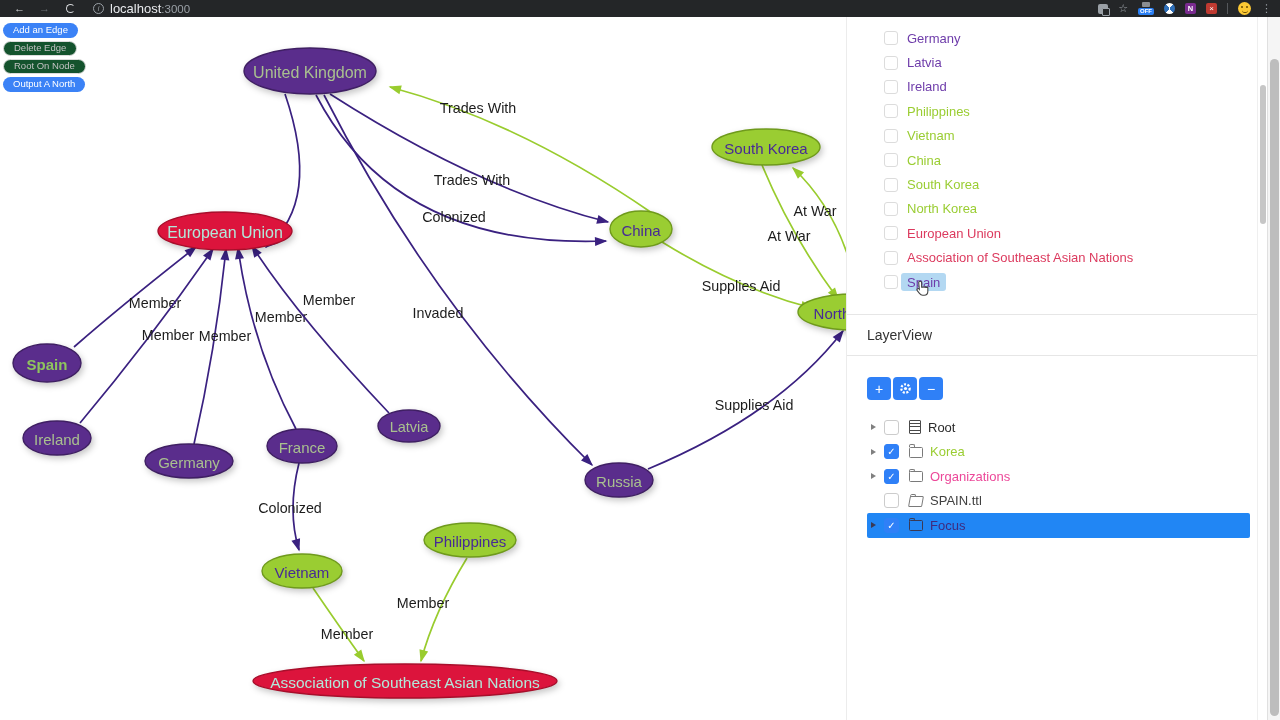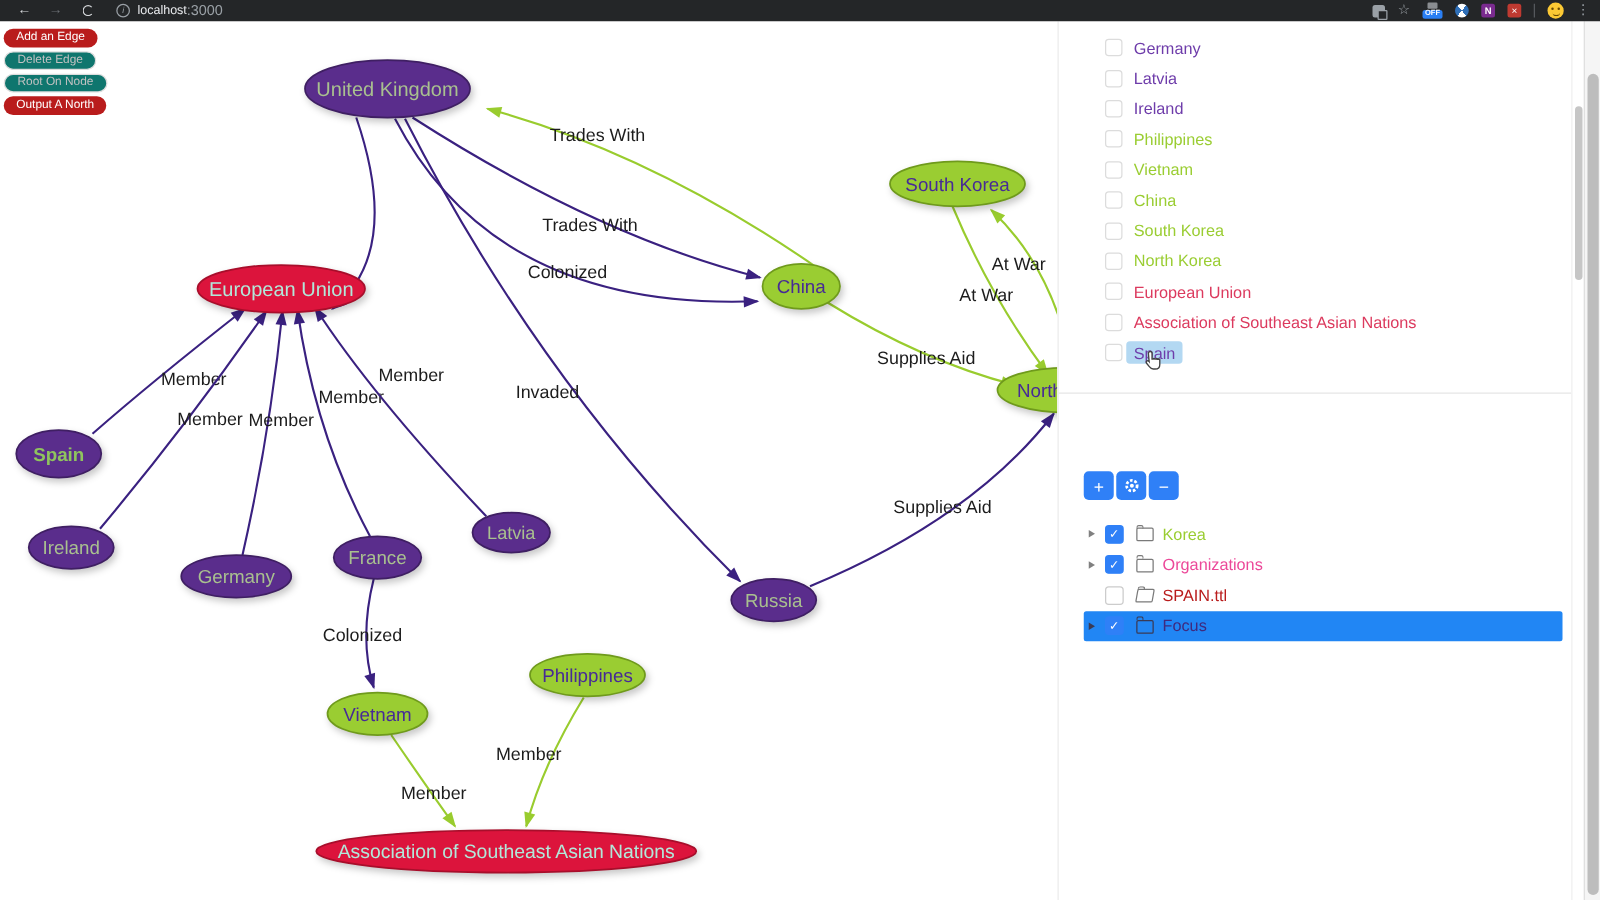--- a/index.html
+++ b/index.html
@@ -6,21 +6,21 @@
   body{width:1280px;height:720px;overflow:hidden;background:#fff;font-family:"Liberation Sans",sans-serif;position:relative;}
 
   
   #browser-bar{position:absolute;top:0;left:0;width:1280px;height:17px;background:#242628;display:flex;align-items:center;z-index:50;}
   #browser-bar .nav{color:#d6d8db;font-size:11px;line-height:17px;margin-left:14px;}
   #browser-bar .nav.fwd{color:#6a6e73;}
   .reload-wrap{margin-left:16px;display:inline-flex;align-items:center;}
   .reload-c{width:7px;height:7px;border:1.4px solid #d6d8db;border-radius:50%;border-right-color:transparent;display:inline-block;}
   .urlbox{display:inline-flex;align-items:center;margin-left:18px;}
   .info-circle{width:9px;height:9px;border:1px solid #9aa0a6;border-radius:50%;color:#9aa0a6;font-size:7px;line-height:9px;text-align:center;margin-right:6px;font-style:italic;}
-  .host{color:#e8eaed;font-size:10px;}
+  .host{color:#e8eaed;font-size:13px;}
   .port{color:#9aa0a6;font-size:11.5px;}
   #browser-bar .spacer{flex:1;}
   .bicons{display:flex;align-items:center;gap:10px;margin-right:8px;}
   .tr-icon{width:10px;height:10px;background:#9aa0a6;border-radius:2px;position:relative;}
   .tr-icon::after{content:"";position:absolute;right:-2px;bottom:-2px;width:6px;height:6px;background:#242628;border:1px solid #9aa0a6;border-radius:1px;}
   .star{color:#9aa0a6;font-size:11px;line-height:17px;}
   .off-ext{display:flex;flex-direction:column;align-items:center;}
   .off-puzzle{width:8px;height:5px;background:#8a8d91;border-radius:1px;}
   .off-chip{background:#2a7ff4;color:#fff;font-size:6px;font-weight:bold;padding:0 2px;border-radius:2px;line-height:7.5px;margin-top:0.5px;}
   .pin{width:11px;height:11px;border-radius:50%;background:conic-gradient(#fff 0 40deg,#2f6fb8 40deg 140deg,#fff 140deg 220deg,#2f6fb8 220deg 320deg,#fff 320deg);}
@@ -29,22 +29,22 @@
   .vsep{width:1px;height:11px;background:#55585c;}
   .avatar{width:13px;height:13px;border-radius:50%;background:#fcc934;position:relative;}
   .avatar::before{content:"";position:absolute;left:3px;top:4px;width:2px;height:2px;background:#6a4a00;border-radius:50%;box-shadow:5px 0 0 #6a4a00;}
   .avatar::after{content:"";position:absolute;left:3.5px;top:6.5px;width:6px;height:3.5px;border-bottom:1.6px solid #6a4a00;border-radius:0 0 6px 6px;}
   .kebab{color:#9aa0a6;font-size:11px;line-height:17px;}
 
   
   #graph-area{position:absolute;top:17px;left:0;width:846px;height:703px;background:#fff;overflow:hidden;}
   #graph-toolbar{position:absolute;top:6px;left:3px;display:flex;flex-direction:column;align-items:flex-start;gap:3.5px;z-index:5;}
   .gbtn{font-size:9.5px;line-height:14.5px;padding:0 10px;border-radius:8px;white-space:nowrap;}
-  .gbtn.on{background:#b91c1c;color:#fff;}
-  .gbtn.off{background:#0f766e;color:#c2c2c2;border:1px solid #ddd;line-height:12.5px;}
+  .gbtn.on{background:#3b82f6;color:#fff;}
+  .gbtn.off{background:#14532d;color:#c2c2c2;border:1px solid #ddd;line-height:12.5px;}
   #graph-svg{position:absolute;top:0;left:0;}
   .elabel{font-size:14.3px;fill:#1c1c1c;text-anchor:middle;font-family:"Liberation Sans",sans-serif;}
   .nlabel{text-anchor:middle;dominant-baseline:central;font-family:"Liberation Sans",sans-serif;}
 
   
   #sidebar{position:absolute;top:17px;left:846px;width:434px;height:703px;background:#fff;border-left:1px solid #ececec;box-sizing:border-box;}
   .list-panel{position:absolute;top:0;left:0;width:410px;height:298px;border-bottom:1px solid #e6e6e6;overflow:hidden;padding-top:9px;box-sizing:border-box;}
   .lrow{display:flex;align-items:center;height:24.4px;padding-left:37px;font-size:13px;}
   .cb{width:12px;height:12px;border:1.4px solid #dcdcdc;border-radius:3px;background:#fff;margin-right:9px;flex:none;}
   .llab.hl{background:#b3d8f2;border-radius:3px;padding:1.5px 6px;margin-left:-6px;}
@@ -294,48 +294,57 @@
       </div>
       <div class="lrow">
         <span class="cb"></span>
         <span class="llab" style="color:#dc3a5e">Association of Southeast Asian Nations</span>
       </div>
       <div class="lrow">
         <span class="cb"></span>
         <span class="llab hl" style="color:#6e3caa">Spain</span>
       </div>
     </div>
+  <div class="lv-head">
+    <div class="lv-title">LayerView</div>
+  </div>
   <div id="layer-toolbar">
       <span class="lvbtn">+</span>
       <span class="lvbtn">
         <svg width="13" height="13" viewBox="0 0 13 13">
           <circle cx="6.5" cy="6.5" r="4.2" fill="none" stroke="#fff" stroke-width="2.2" stroke-dasharray="2.1 1.45"></circle>
           <circle cx="6.5" cy="6.5" r="1.6" fill="#fff"></circle>
         </svg>
       </span>
       <span class="lvbtn">−</span>
     </div>
   <div id="layer-tree">
       <div class="trow">
         <span class="caret"></span>
+        <span class="tcb"></span>
+        <span class="ticon"></span>
+        <span class="tlab" style="color:#2b2b2b">Root</span>
+      </div>
+      <div class="trow">
+        <span class="caret"></span>
         <span class="tcb chk">✓</span>
         <span class="ficon"></span>
         <span class="tlab" style="color:#9acd32">Korea</span>
       </div>
       <div class="trow">
         <span class="caret"></span>
         <span class="tcb chk">✓</span>
         <span class="ficon"></span>
         <span class="tlab" style="color:#ec4899">Organizations</span>
       </div>
       <div class="trow">
         <span class="caret hid"></span>
         <span class="tcb"></span>
         <span class="ficon open"></span>
-        <span class="tlab" style="color:#b91c1c">SPAIN.ttl</span>
+        <span class="tlab" style="color:#404040">SPAIN.ttl</span>
       </div>
       <div class="trow sel">
         <span class="caret"></span>
         <span class="tcb chk">✓</span>
         <span class="ficon"></span>
         <span class="tlab" style="color:#3f2a7e">Focus</span>
       </div>
     </div>
   <div class="inner-track"></div>
   <div class="inner-thumb"></div>

